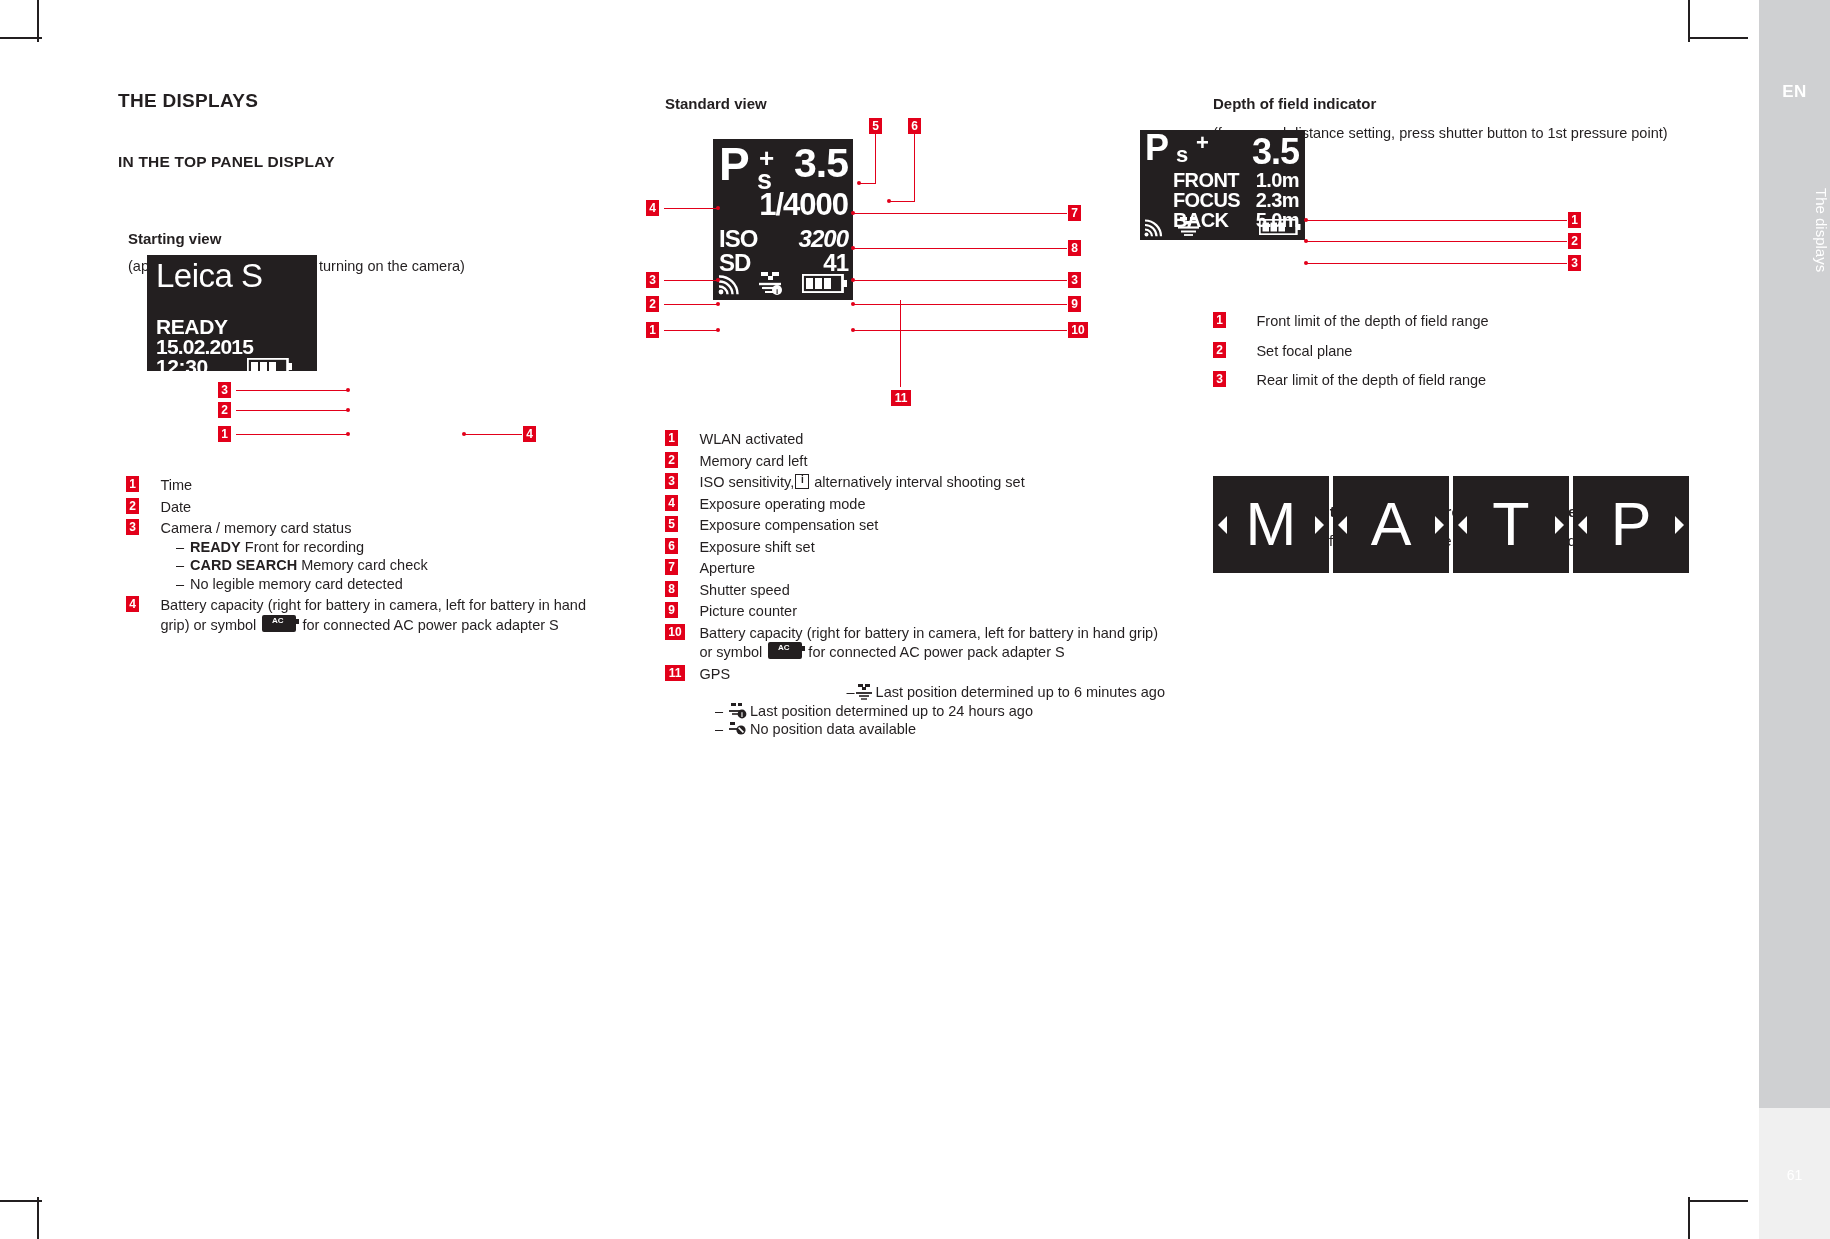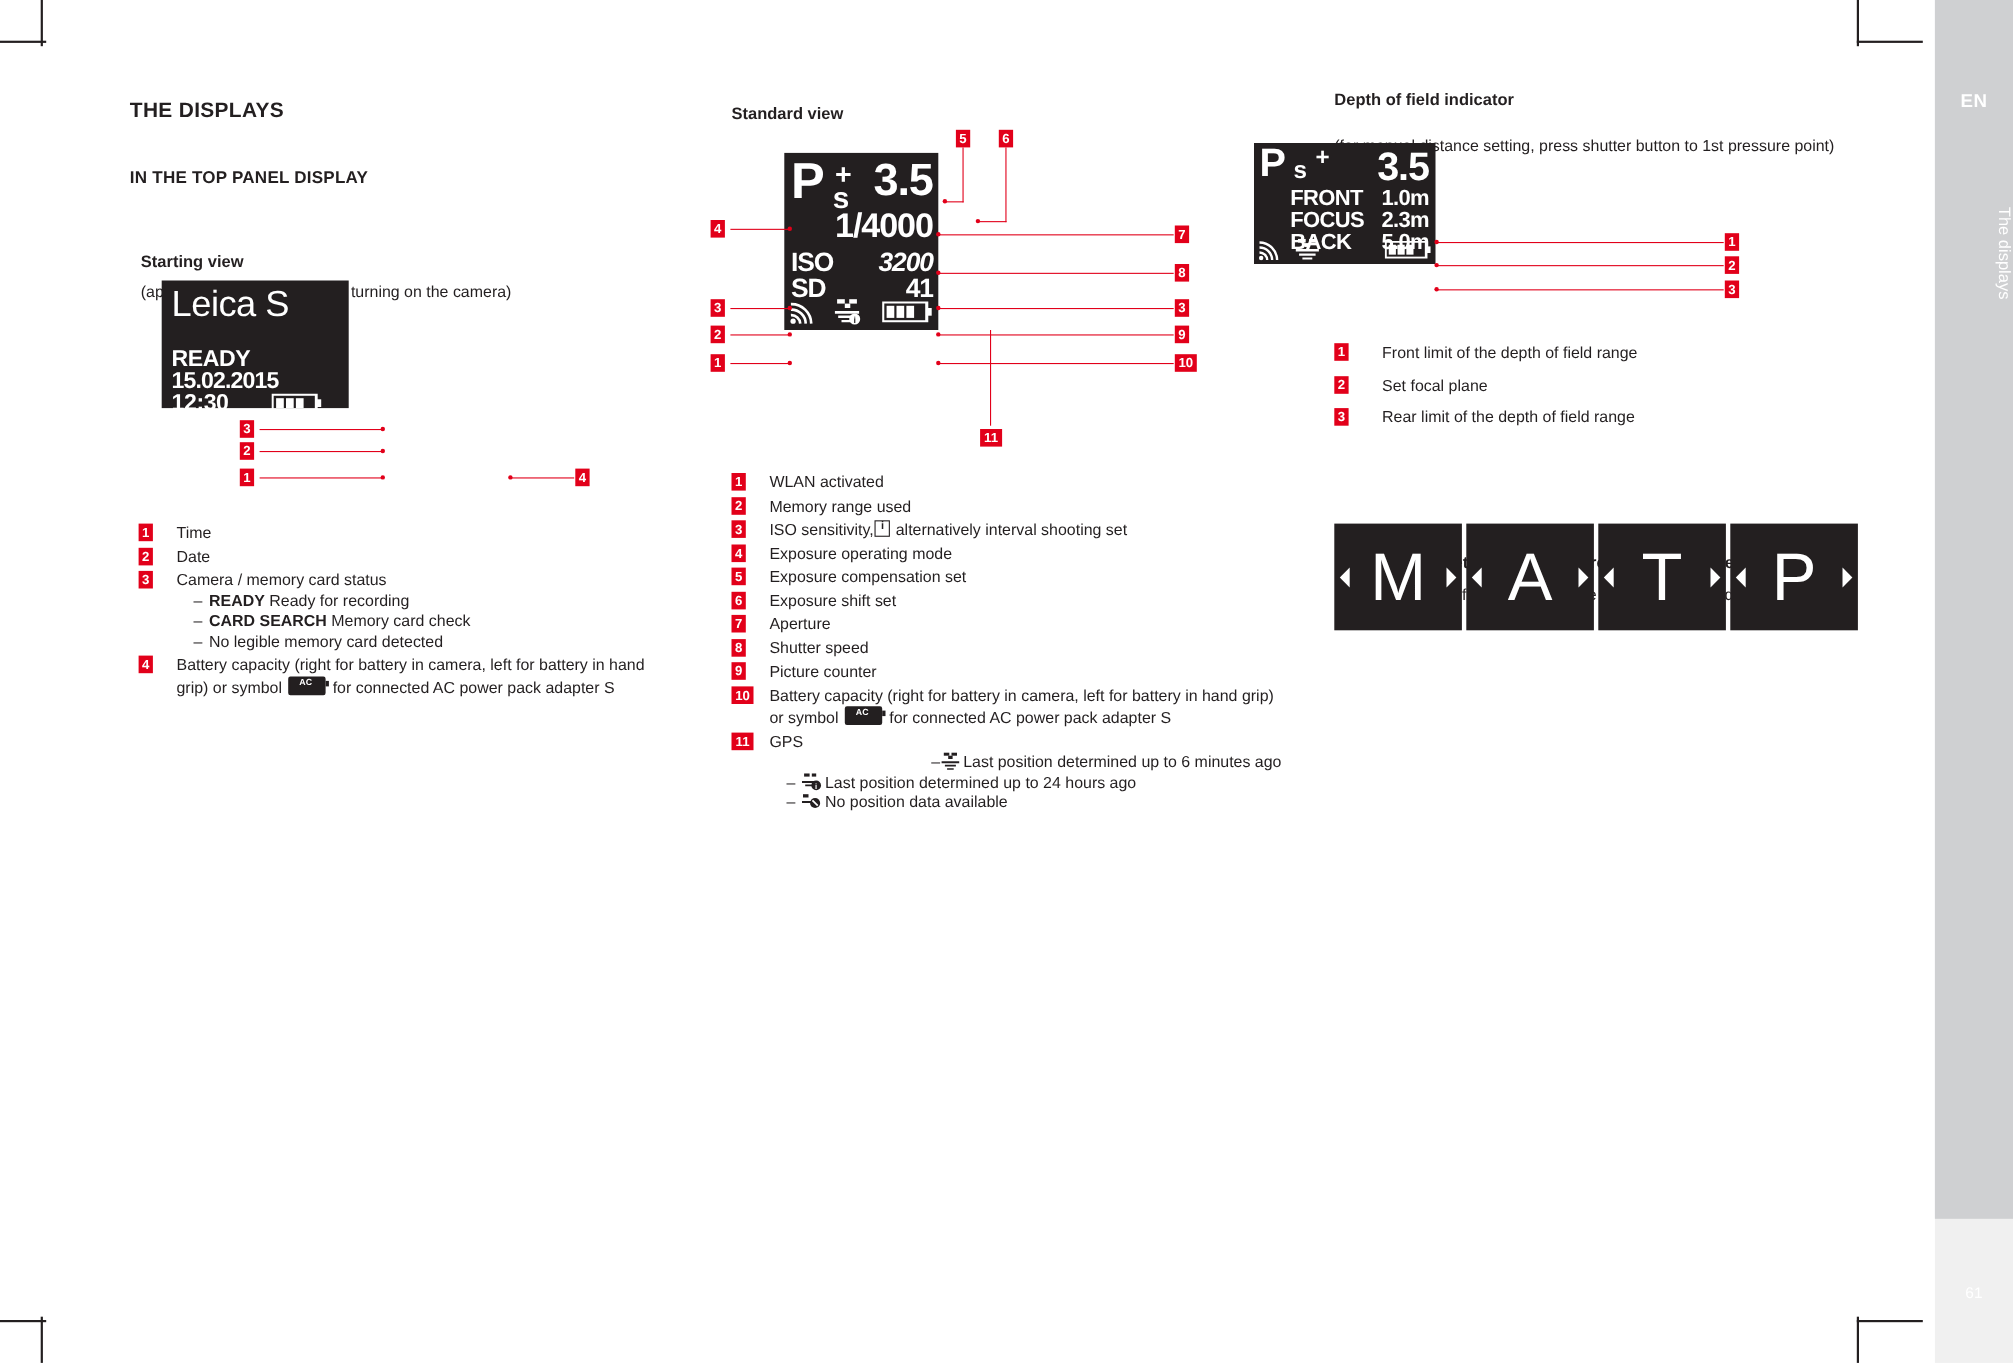--- a/index.html
+++ b/index.html
@@ -235,21 +235,21 @@
       <span class="txt" style="margin-left:17px;">Time</span>
     </div>
     <div class="row">
       <span class="num">2</span>
       <span class="txt" style="margin-left:17px;">Date</span>
     </div>
     <div class="row">
       <span class="num">3</span>
       <span class="txt" style="margin-left:17px;">Camera / memory card status</span>
       <div class="sub" style="margin-left:30px;">
-        <span class="dash">–</span><b>READY</b><span> Ready for recording</span>
+        <span class="dash">–</span><b>READY</b><span> Front for recording</span>
       </div>
       <div class="sub" style="margin-left:30px;">
         <span class="dash">–</span><b>CARD SEARCH</b><span> Memory card check</span>
       </div>
       <div class="sub" style="margin-left:30px;">
         <span class="dash">–</span><span>No legible memory card detected</span>
       </div>
     </div>
     <div class="row" style="margin-top:2px;">
       <span class="num">4</span>
@@ -353,21 +353,21 @@
   <div class="lead v" style="left:900px;top:300px;height:87px;"></div>
   <div class="tag wide" style="left:891px;top:390px;">11</div>
 
   <div class="legend" style="left:665px;top:430px;width:500px;">
     <div class="row">
       <span class="num">1</span>
       <span class="txt" style="margin-left:17px;">WLAN activated</span>
     </div>
     <div class="row">
       <span class="num">2</span>
-      <span class="txt" style="margin-left:17px;">Memory range used</span>
+      <span class="txt" style="margin-left:17px;">Memory card left</span>
     </div>
     <div class="row">
       <span class="num">3</span>
       <span class="txt" style="margin-left:17px;">
         <span>ISO sensitivity,</span><span class="info-sym"></span><span> alternatively interval shooting set</span>
       </span>
     </div>
     <div class="row">
       <span class="num">4</span>
       <span class="txt" style="margin-left:17px;">Exposure operating mode</span>
@@ -428,21 +428,21 @@
           <svg width="18" height="16" viewBox="0 0 18 16">
             <rect x="1" y="1" width="5" height="3" fill="#231f20"></rect>
             <path d="M0 8 h10" stroke="#231f20" stroke-width="1.8"></path>
             <circle cx="12" cy="9" r="4.6" fill="#231f20"></circle>
             <path d="M9.6 6.6 L14.4 11.4" stroke="#fff" stroke-width="1.6"></path>
           </svg></span><span>No position data available</span>
       </div>
     </div>
   </div>
 
-  <h3 class="block" style="left:1213px;top:82px;">Depth of field indicator</h3>
+  <h3 class="block" style="left:1213px;top:95px;">Depth of field indicator</h3>
   <p class="note" style="left:1213px;top:125px;">(for manual distance setting, press shutter button to 1st pressure point)</p>
 
   <div class="lcd" id="lcd-dof">
     <div class="mode">P</div>
     <div class="ssub">s</div>
     <div class="plus">+</div>
     <div class="ap">3.5</div>
 
     <div class="rw" style="top:40px;">FRONT</div>
     <div class="rv" style="top:40px;">1.0m</div>

